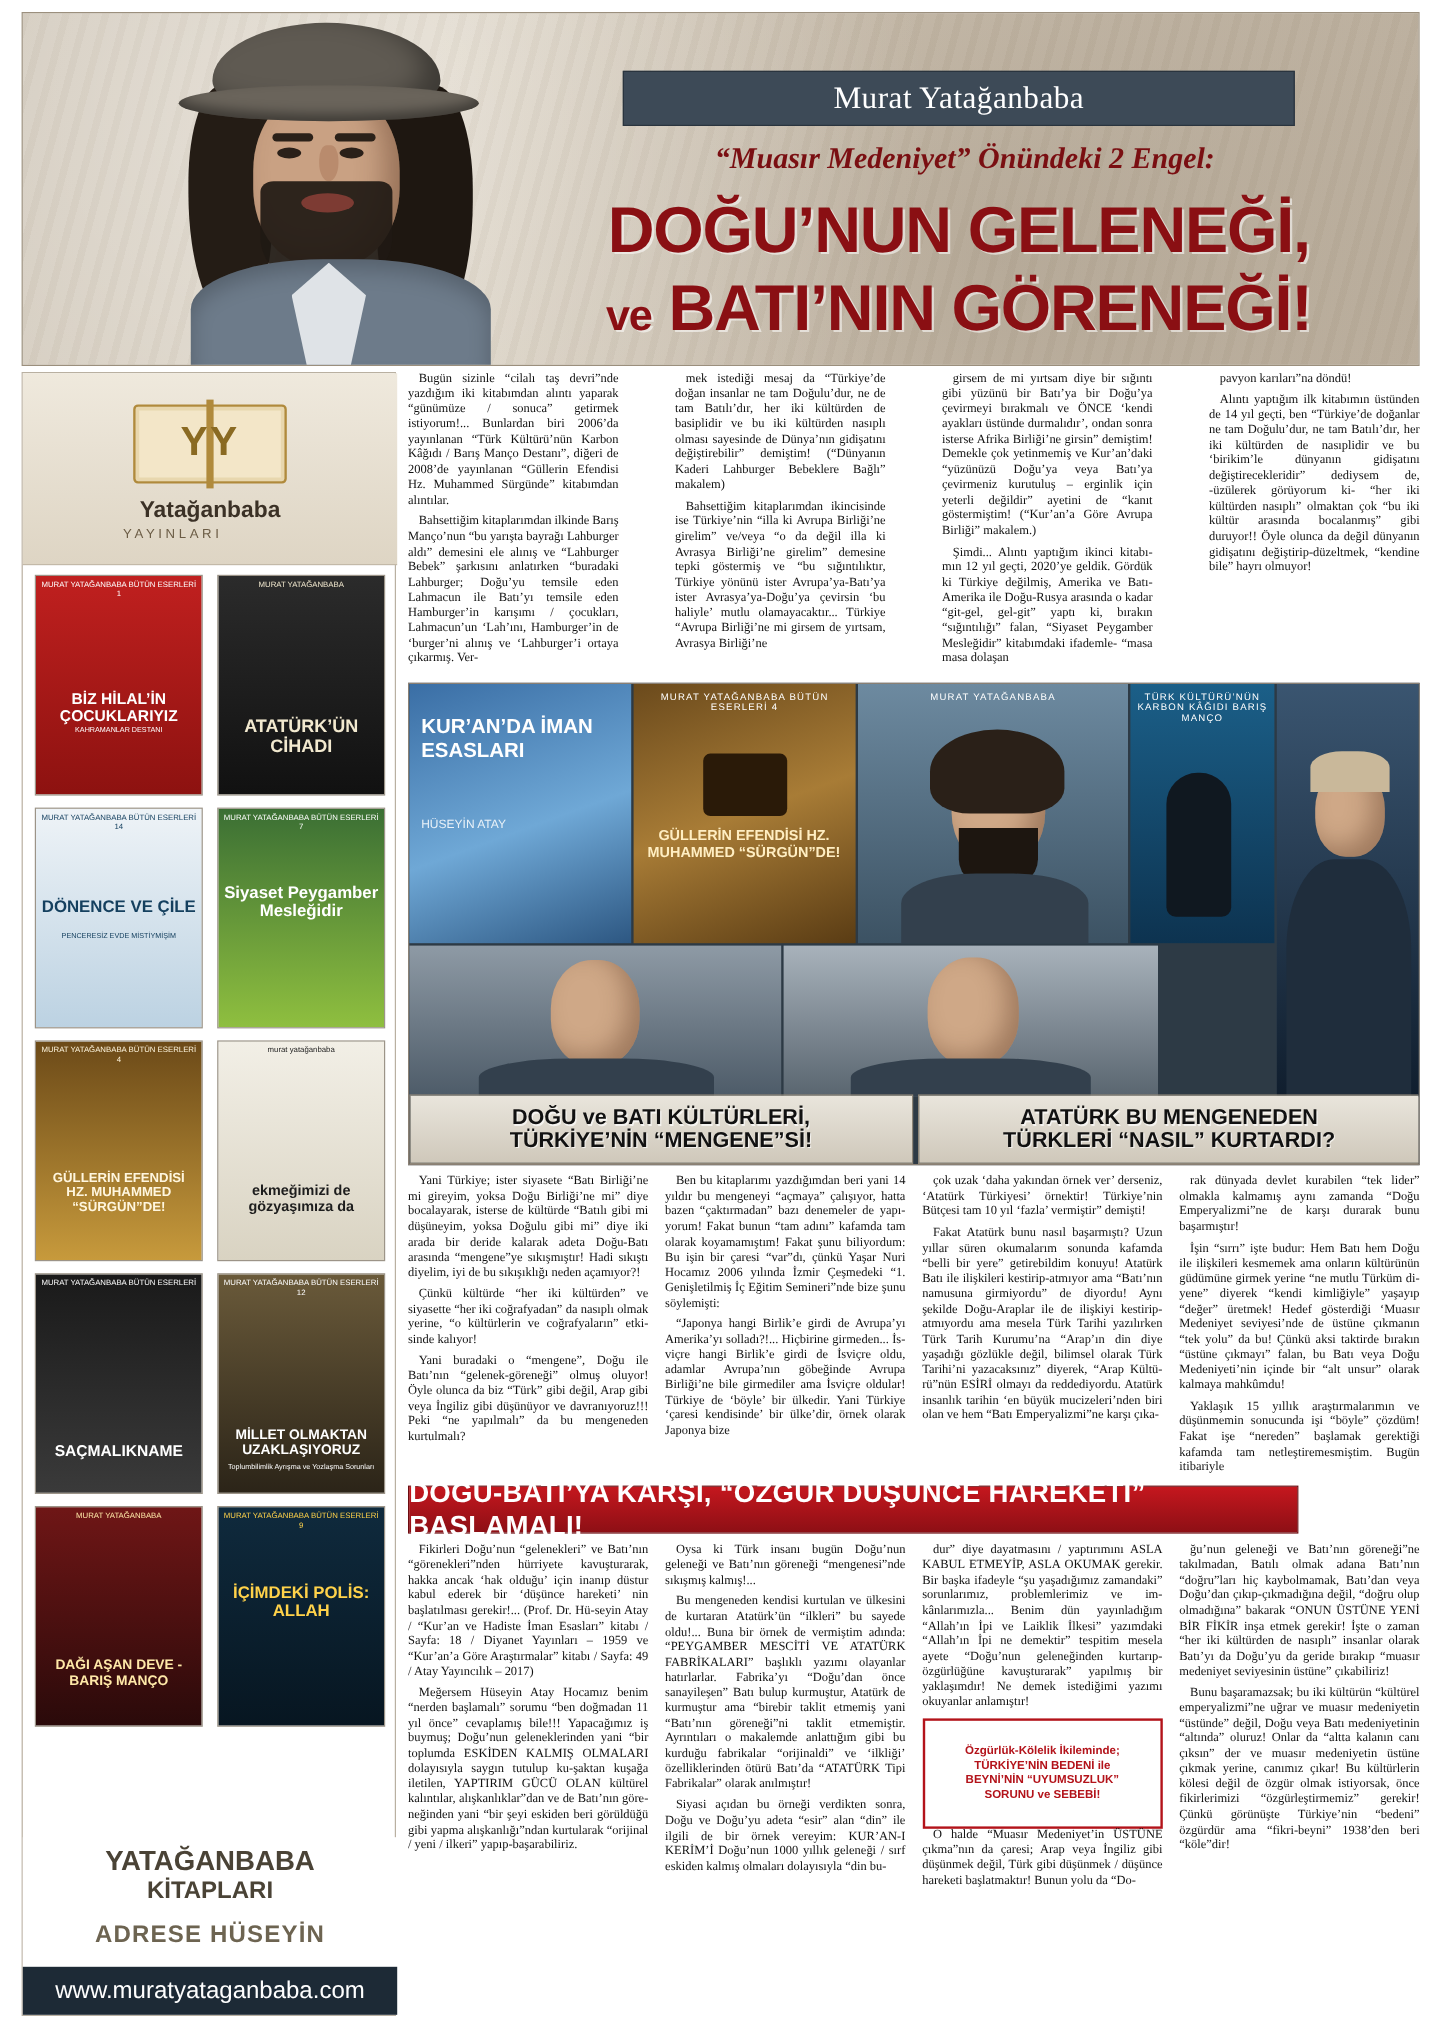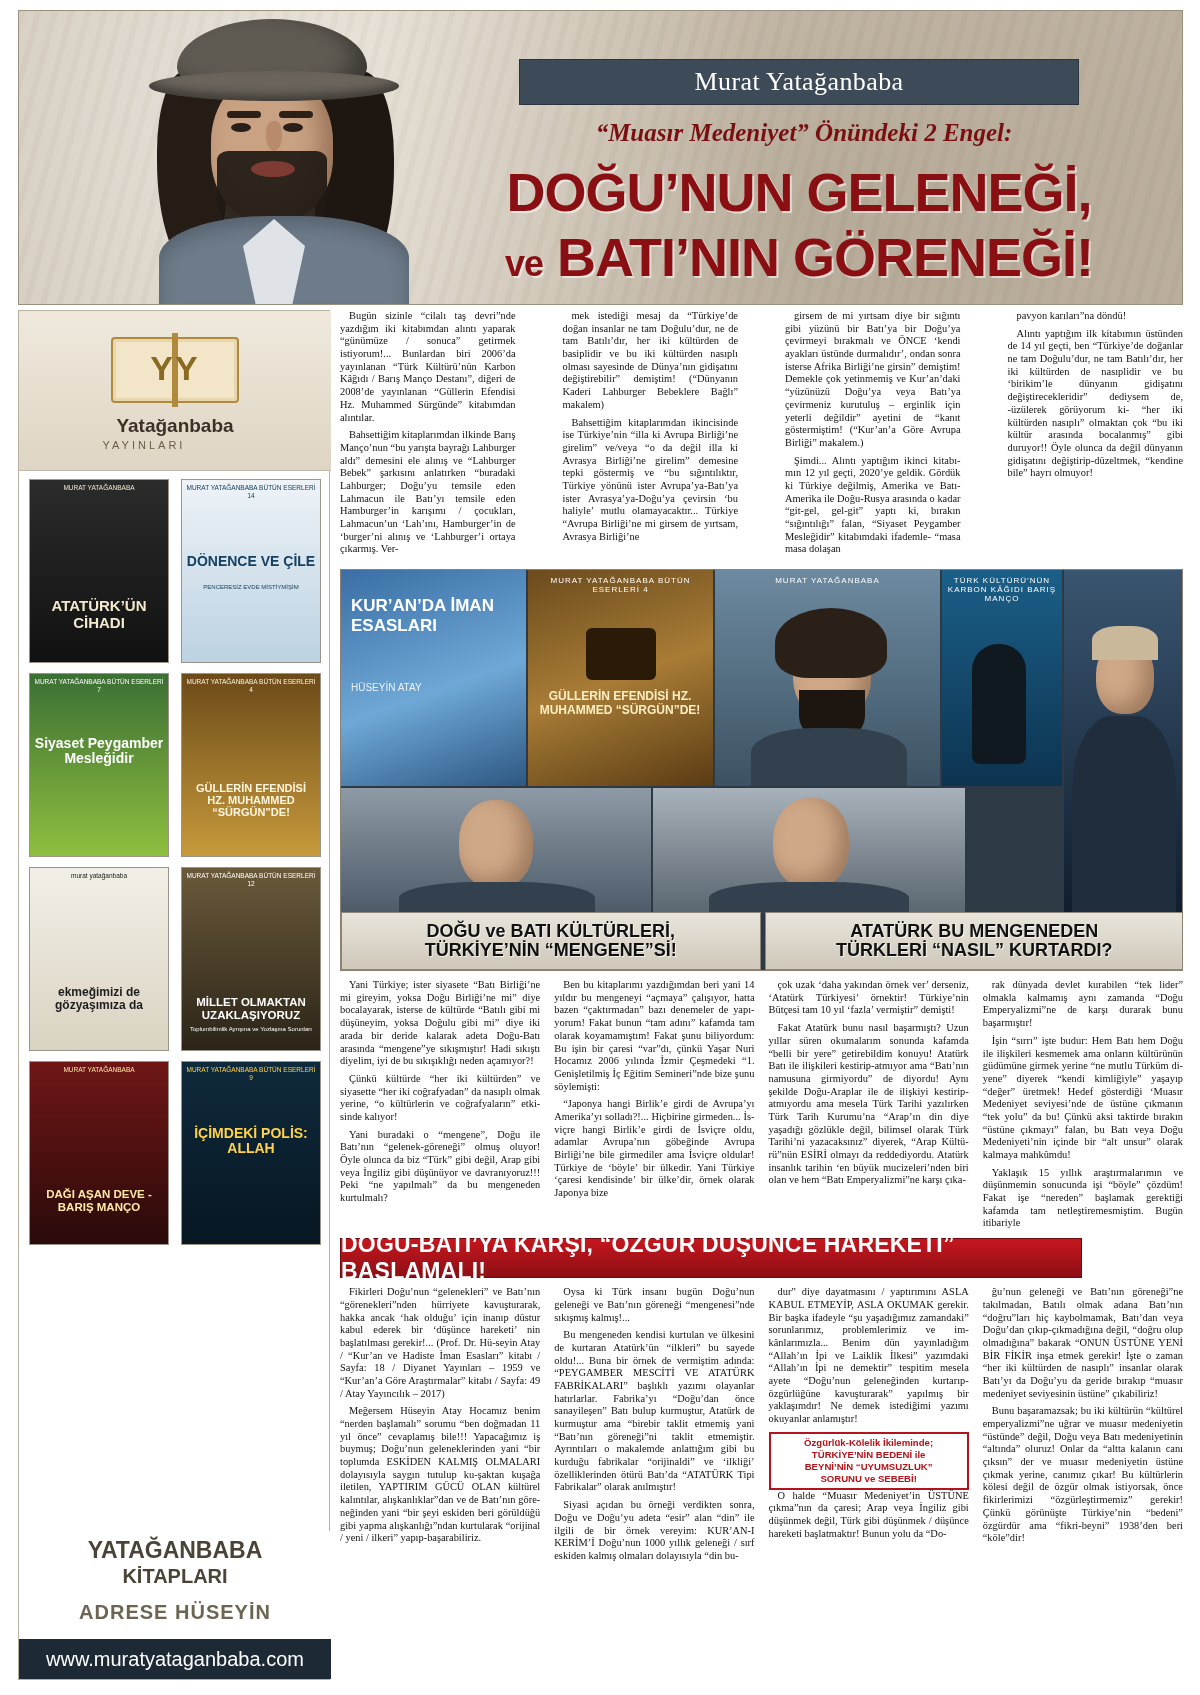--- a/index.html
+++ b/index.html
@@ -229,21 +229,21 @@
     display:flex; align-items:center; justify-content:center;
   }
   .redbar span{
     color:#fff; font-family:"Liberation Sans", sans-serif; font-weight:bold; font-size:23px;
     letter-spacing:.2px;
   }
 
   .bottom-cols{ margin-top:8px; }
 
   .redbox{
-    border:2px solid #b3131a; background:#fff; padding:3px 6px; margin:6px 0 0 0;
+    border:2px solid #b3131a; background:#fff; padding:20px 6px; margin:6px 0 0 0;
   }
   .redbox p{
     margin:0; text-indent:0; text-align:center; color:#b3131a;
     font-family:"Liberation Sans", sans-serif; font-weight:bold; font-size:9.6px; line-height:1.25;
   }
 
   .mid-cols{ margin-top:8px; }
 </style>
 </head>
 <body>
@@ -286,40 +286,49 @@
       <div class="logo-book">
         <div class="pg"></div>
         <div class="spine"></div>
         <div class="logo-yy">YY</div>
       </div>
       <div class="logo-text">Yatağanbaba</div>
       <div class="logo-sub">YAYINLARI</div>
     </div>
 
     <div class="book-grid" id="book-grid">
+        <div class="book" style="background: linear-gradient(rgb(192, 32, 31), rgb(141, 18, 16));">
+          <div class="bk-top" style="color: rgb(255, 255, 255);">MURAT YATAĞANBABA   BÜTÜN ESERLERİ 1</div>
+          <div class="bk-title" style="top: 96px; color: rgb(255, 255, 255); font-size: 13px;">BİZ HİLAL’İN ÇOCUKLARIYIZ</div>
+          <div class="bk-title" style="top: 126px; color: rgb(255, 255, 255); font-size: 6px; font-weight: normal;">KAHRAMANLAR DESTANI</div>
+        </div>
         <div class="book" style="background: linear-gradient(rgb(43, 43, 43), rgb(17, 17, 17));">
           <div class="bk-top" style="color: rgb(242, 233, 207);">MURAT YATAĞANBABA</div>
           <div class="bk-title" style="top: 118px; color: rgb(242, 233, 207); font-size: 15px;">ATATÜRK’ÜN CİHADI</div>
         </div>
         <div class="book" style="background: linear-gradient(rgb(238, 243, 247), rgb(188, 210, 226));">
           <div class="bk-top" style="color: rgb(21, 64, 95);">MURAT YATAĞANBABA   BÜTÜN ESERLERİ 14</div>
           <div class="bk-title" style="top: 74px; color: rgb(21, 64, 95); font-size: 14px;">DÖNENCE VE ÇİLE</div>
           <div class="bk-title" style="top: 104px; color: rgb(21, 64, 95); font-size: 6px; font-weight: normal;">PENCERESİZ EVDE MİSTİYMİŞİM</div>
         </div>
         <div class="book" style="background: linear-gradient(rgb(59, 111, 52), rgb(143, 191, 63));">
           <div class="bk-top" style="color: rgb(255, 255, 255);">MURAT YATAĞANBABA   BÜTÜN ESERLERİ 7</div>
           <div class="bk-title" style="top: 62px; color: rgb(255, 255, 255); font-size: 14px;">Siyaset Peygamber Mesleğidir</div>
         </div>
         <div class="book" style="background: linear-gradient(rgb(108, 74, 24), rgb(199, 154, 60));">
           <div class="bk-top" style="color: rgb(255, 246, 222);">MURAT YATAĞANBABA   BÜTÜN ESERLERİ 4</div>
           <div class="bk-title" style="top: 108px; color: rgb(255, 246, 222); font-size: 11px;">GÜLLERİN EFENDİSİ HZ. MUHAMMED “SÜRGÜN”DE!</div>
         </div>
         <div class="book" style="background: linear-gradient(rgb(242, 239, 230), rgb(217, 211, 194));">
           <div class="bk-top" style="color: rgb(29, 29, 29);">murat yatağanbaba</div>
           <div class="bk-title" style="top: 118px; color: rgb(29, 29, 29); font-size: 12px;">ekmeğimizi de gözyaşımıza da</div>
+        </div>
+        <div class="book" style="background: linear-gradient(rgb(26, 26, 26), rgb(58, 58, 58));">
+          <div class="bk-top" style="color: rgb(255, 255, 255);">MURAT YATAĞANBABA   BÜTÜN ESERLERİ</div>
+          <div class="bk-title" style="top: 140px; color: rgb(255, 255, 255); font-size: 13px;">SAÇMALIKNAME</div>
         </div>
         <div class="book" style="background: linear-gradient(rgb(106, 90, 58), rgb(43, 36, 24));">
           <div class="bk-top" style="color: rgb(255, 255, 255);">MURAT YATAĞANBABA   BÜTÜN ESERLERİ 12</div>
           <div class="bk-title" style="top: 128px; color: rgb(255, 255, 255); font-size: 11.5px;">MİLLET OLMAKTAN UZAKLAŞIYORUZ</div>
           <div class="bk-title" style="top: 158px; color: rgb(255, 255, 255); font-size: 6px; font-weight: normal;">Toplumbilimlik Ayrışma ve Yozlaşma Sorunları</div>
         </div>
         <div class="book" style="background: linear-gradient(rgb(111, 22, 22), rgb(42, 10, 10));">
           <div class="bk-top" style="color: rgb(255, 233, 168);">MURAT YATAĞANBABA</div>
           <div class="bk-title" style="top: 126px; color: rgb(255, 233, 168); font-size: 11.5px;">DAĞI AŞAN DEVE - BARIŞ MANÇO</div>
         </div>

